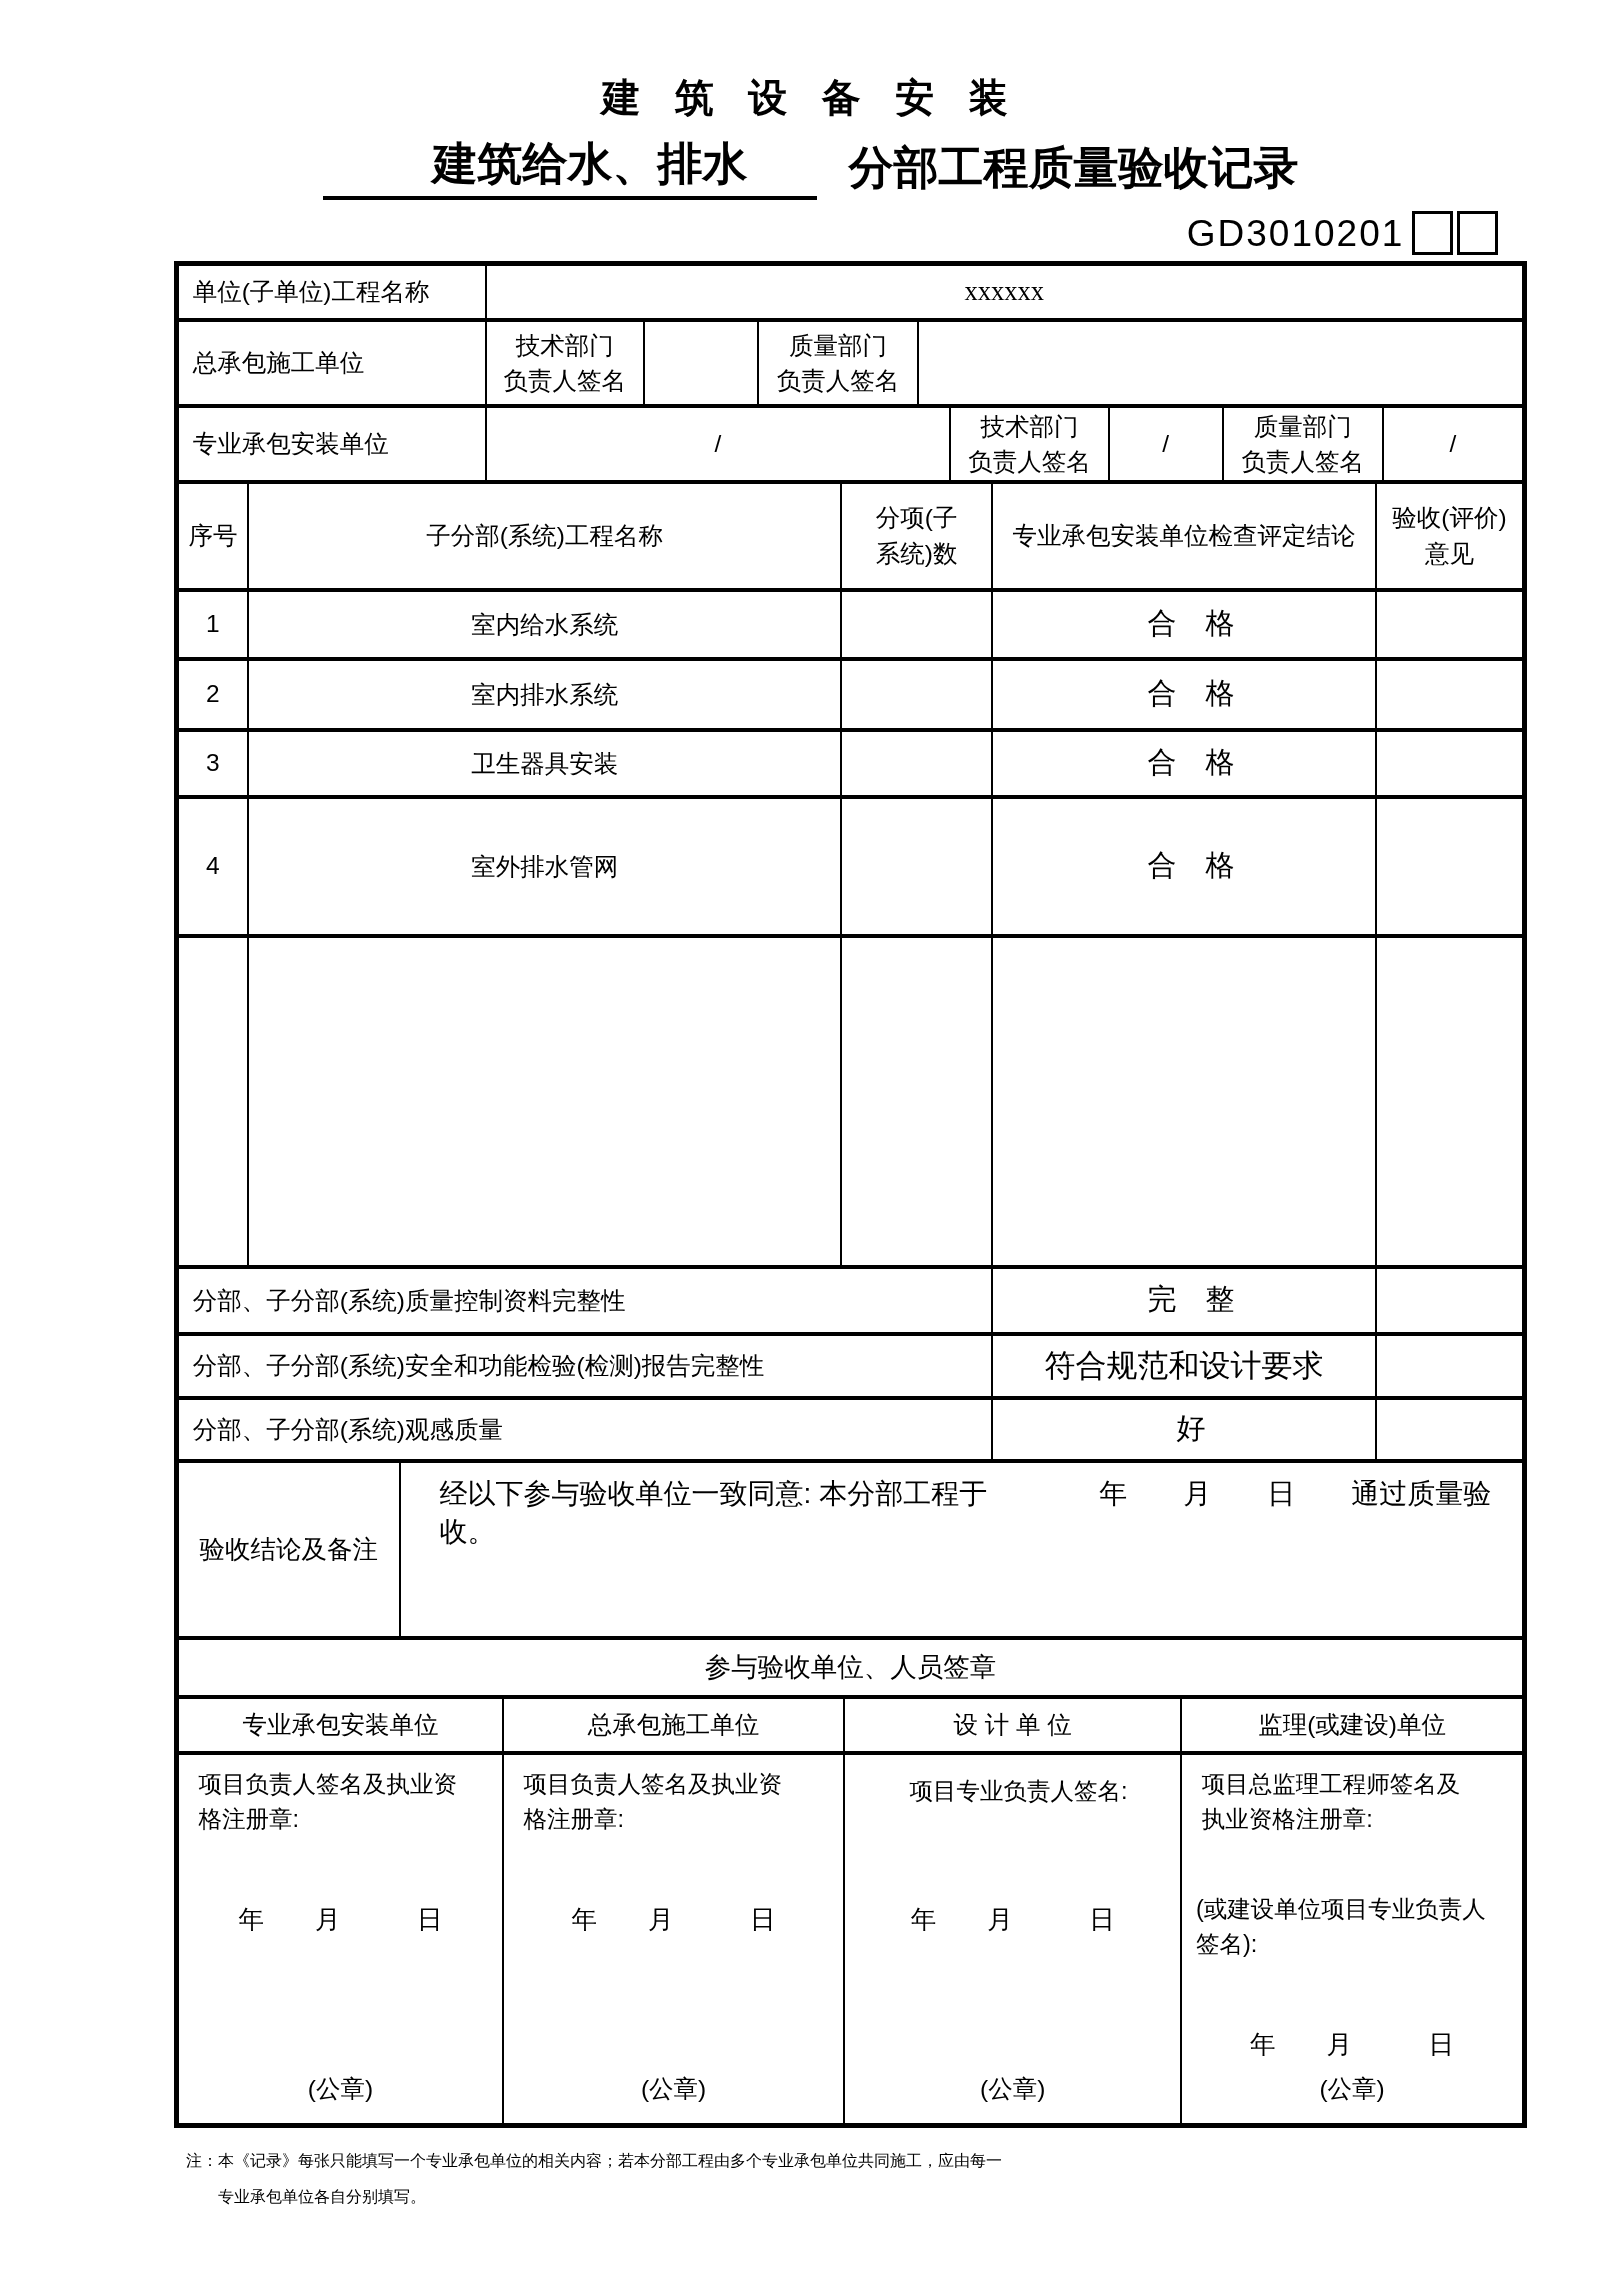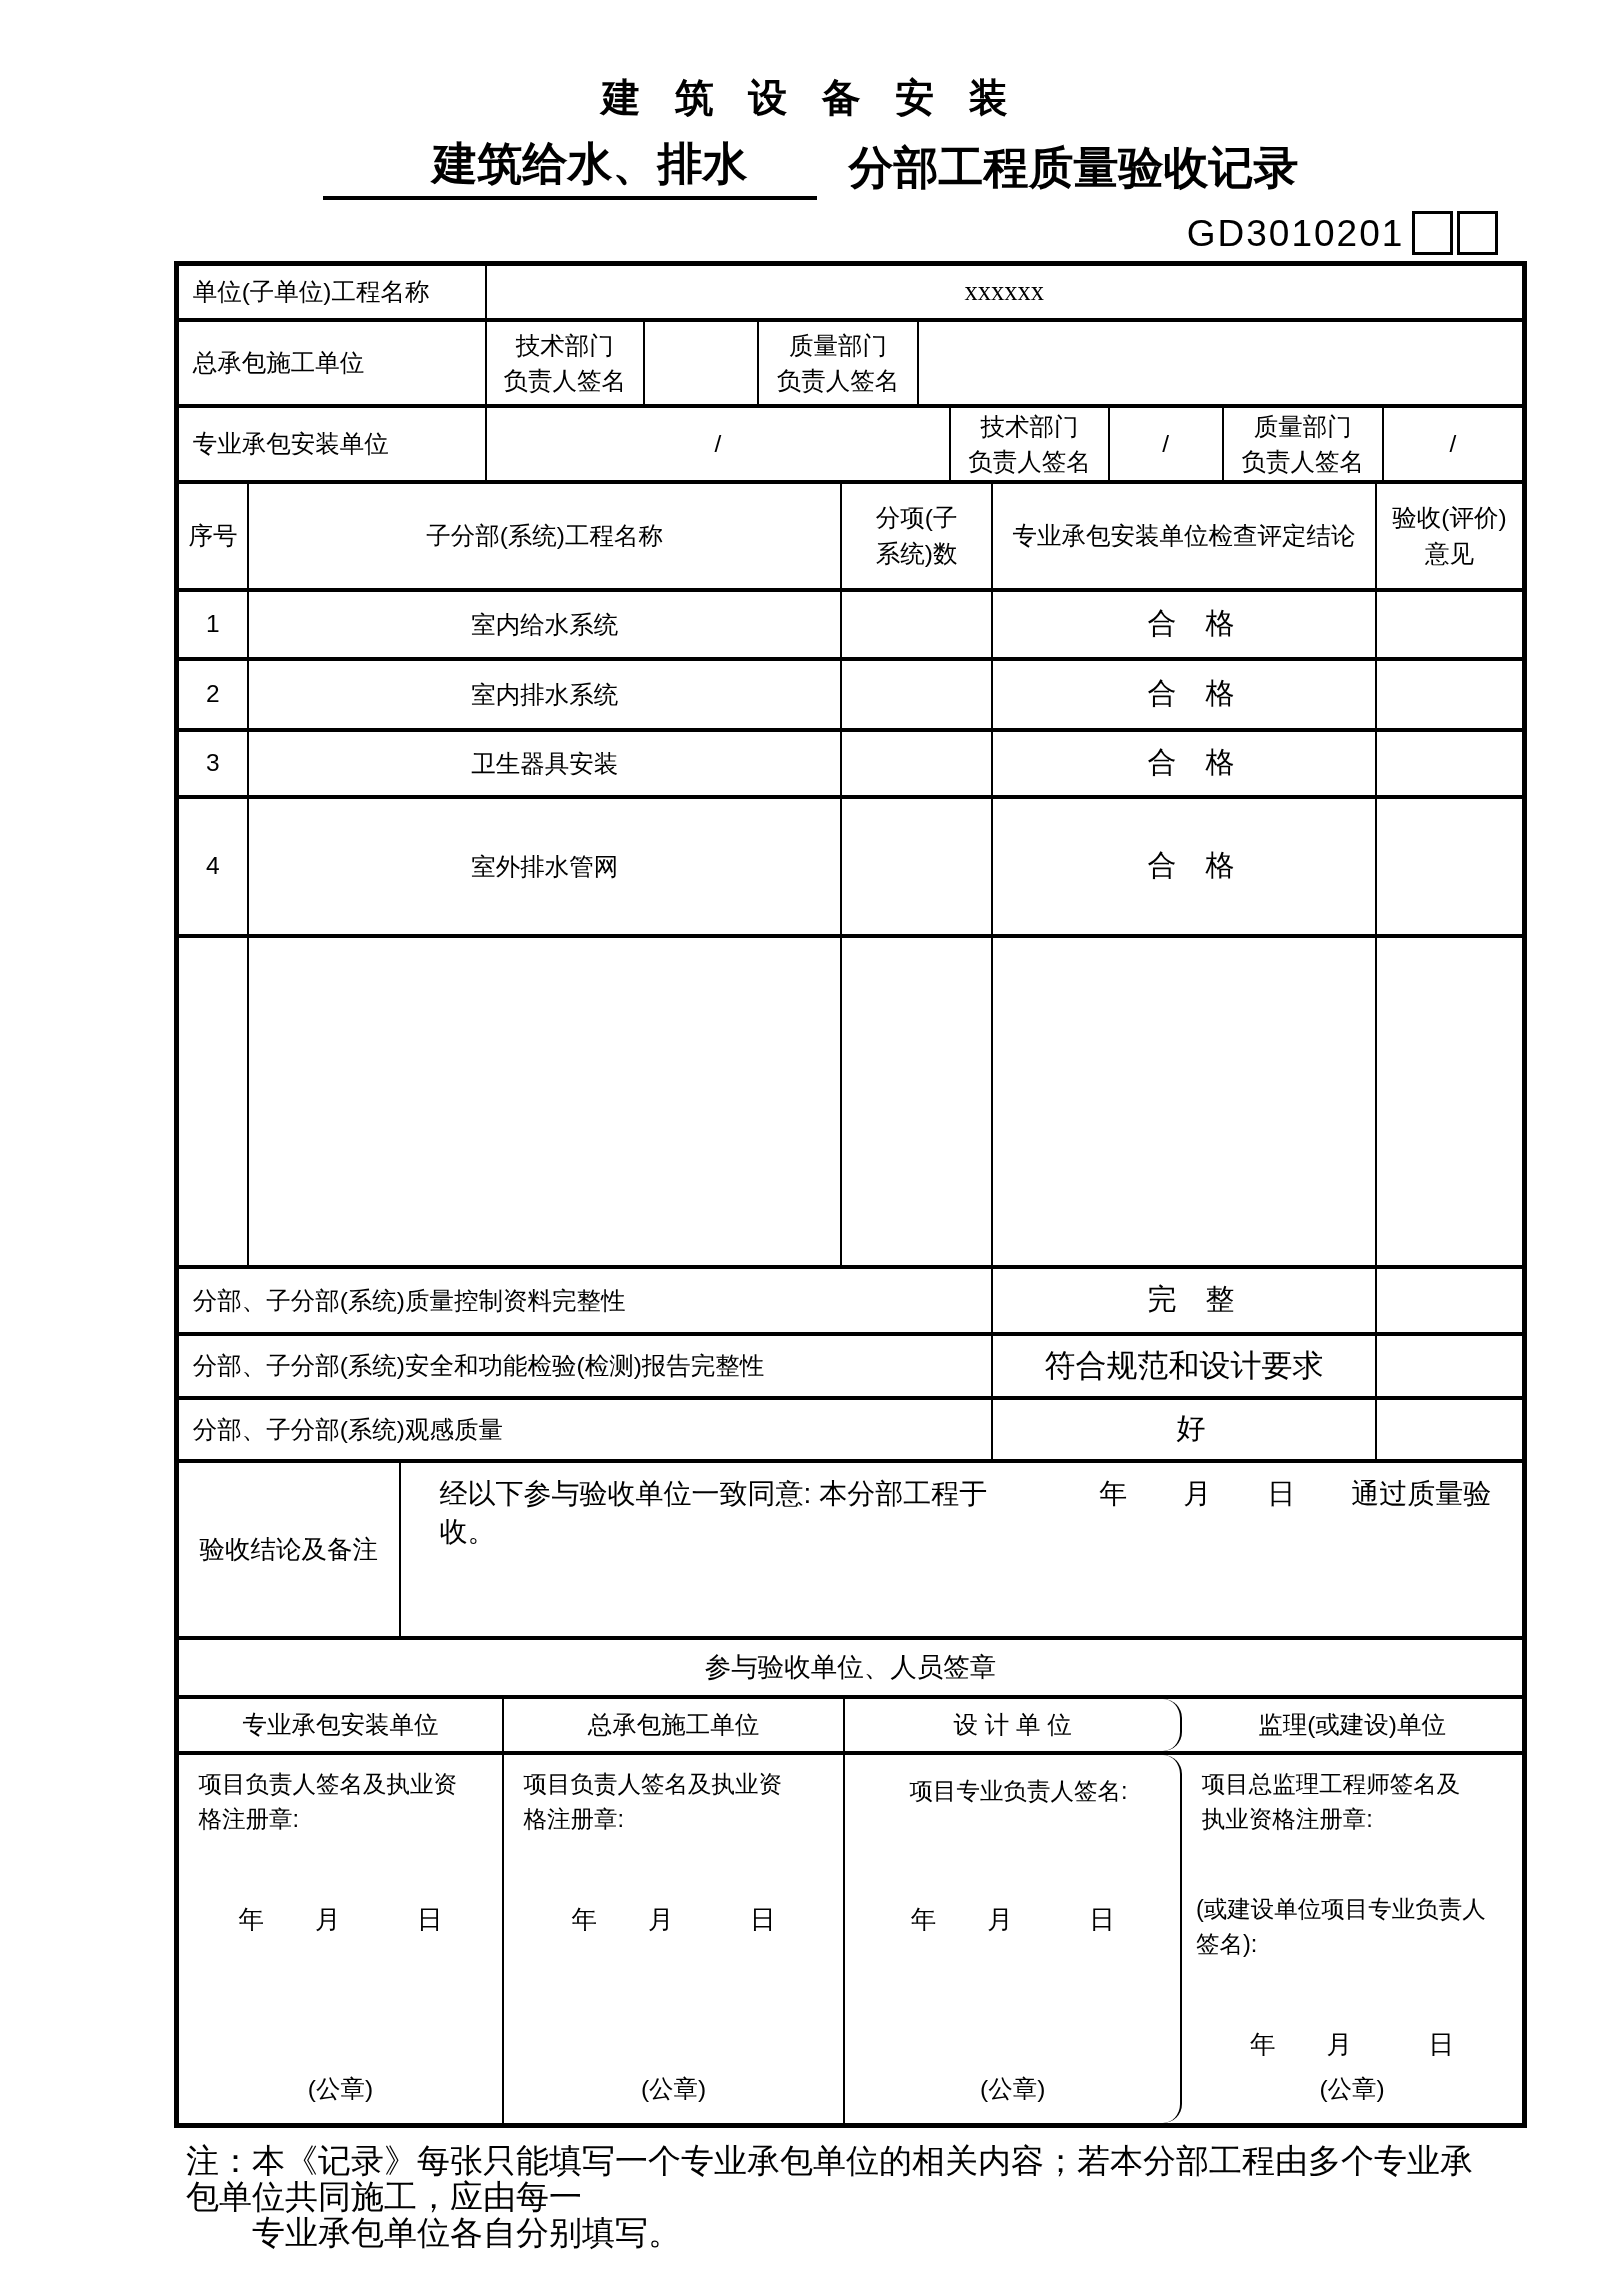--- a/index.html
+++ b/index.html
@@ -103,21 +103,21 @@
     flex:1; align-items:flex-start; justify-content:flex-start;
     text-align:left; padding:11.8px 9.8px 0 39px; font-size:28px;
   }
 
   
   .r-signtitle { height:59px; font-size:26.5px; }
   .r-unithdr { height:56px; }
   .r-signbody { height:368px; }
   .g1 { width:24.2%; }
   .g2 { width:25.4%; }
-  .g3 { width:25.1%;border-radius:19px; }
+  .g3 { width:25.1%; }
   .g4 { flex:1; }
   .sign-cell { position:relative; display:block; }
   .sign-label {
     position:absolute; top:11.8px; left:19.6px; right:7.8px;
     text-align:left; font-size:23.5px; line-height:35px;
   }
   .sign-label.lower { top:19px;text-align:center; }
   .sign-alt {
     position:absolute; top:137px; left:13.7px; right:3.9px;
     text-align:left; font-size:23.5px; line-height:35px;
@@ -128,21 +128,21 @@
   }
   .sign-date.low { top:272px; }
   .sign-seal {
     position:absolute; bottom:17.6px; left:0; right:0;
     text-align:center; font-size:24.5px;
   }
 
   
   .note {
     margin:15.7px 0 0 186px; width:1313px;
-    font-size:33px; line-height:36px;
+    font-size:16px; line-height:36px;
   }
 </style>
 </head>
 <body>
 
 <div class="sheet">
 
   <div class="title1">建 筑 设 备 安 装</div>
 
   <div class="title2">

